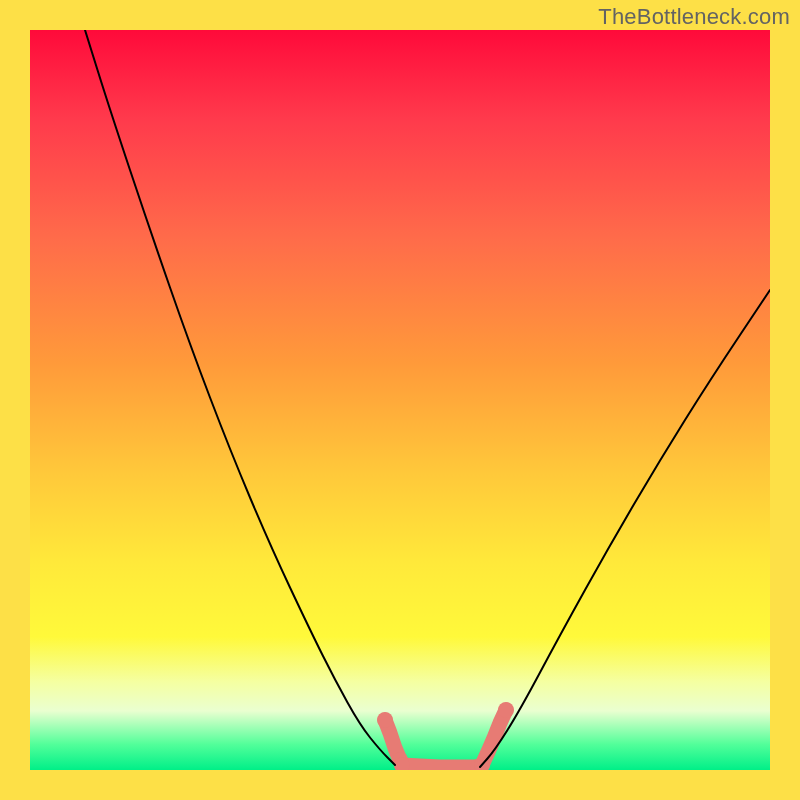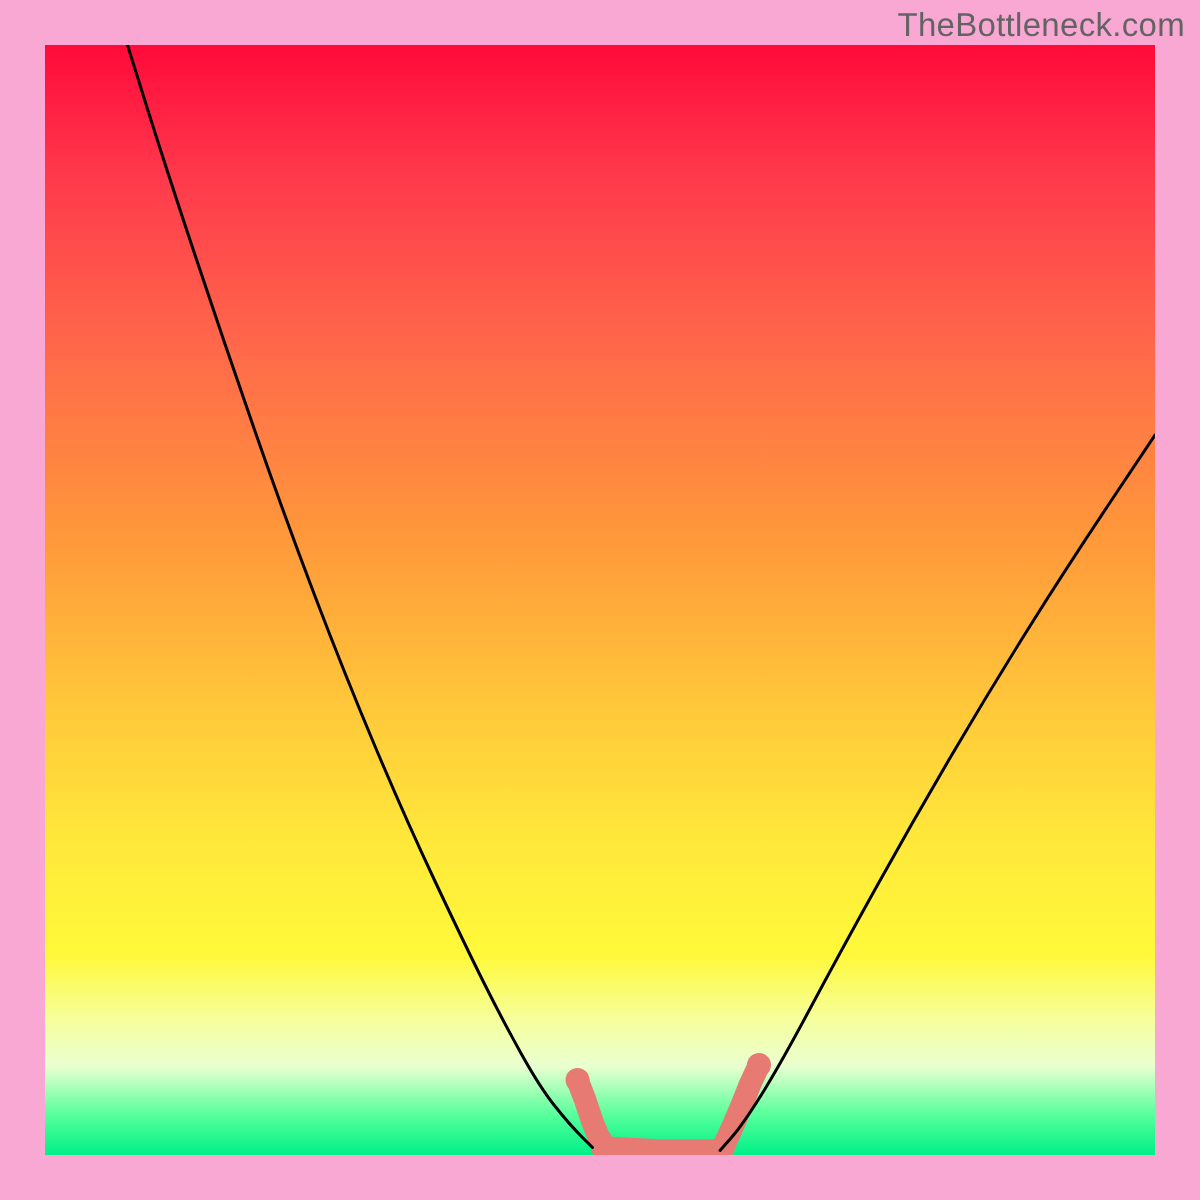--- a/index.html
+++ b/index.html
@@ -8,21 +8,21 @@
     width: 800px;
     height: 800px;
     background: #000000;
     overflow: hidden;
     font-family: Arial, Helvetica, sans-serif;
   }
   .stage {
     position: relative;
     width: 800px;
     height: 800px;
-    background: #f9a8d4;
+    background: #fde047;
   }
   .plot {
     position: absolute;
     left: 30px;
     top: 30px;
     width: 740px;
     height: 740px;
     background: linear-gradient(
       to bottom,
       #ff0a3a 0%,

